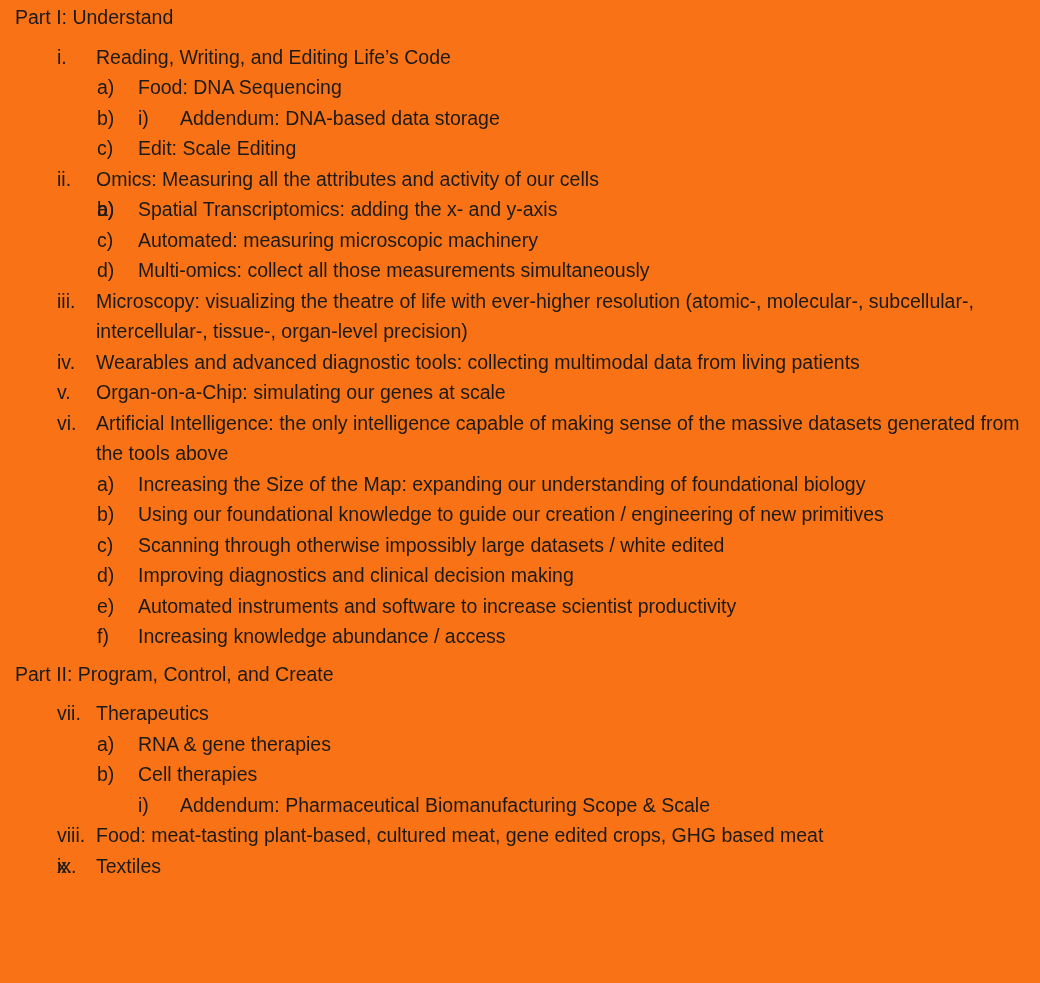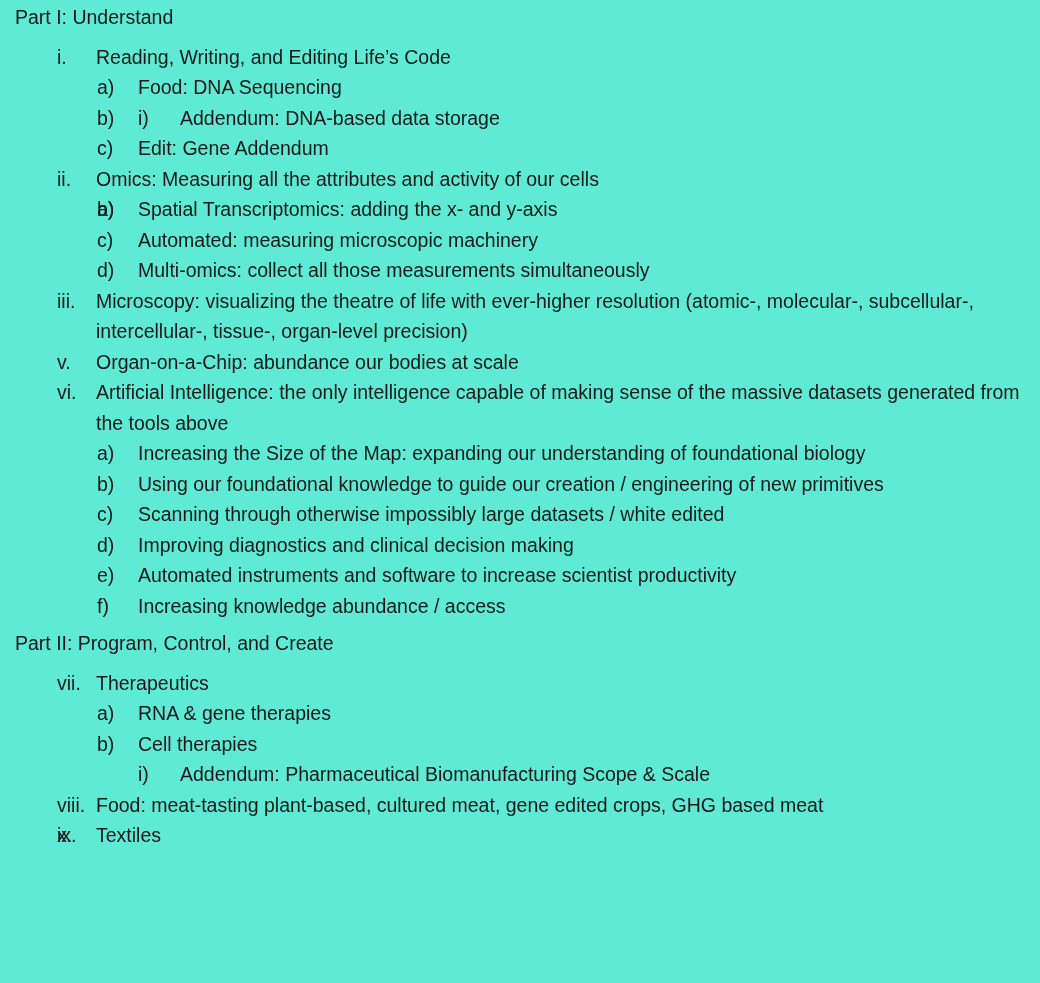--- a/index.html
+++ b/index.html
@@ -1,21 +1,21 @@
 <!DOCTYPE html>
 <html><head>
 <meta charset="utf-8">
 <style>
   html, body { margin: 0; padding: 0; background: #ffffff; }
   .doc {
     width: 1040px;
     height: 983px;
     box-sizing: border-box;
     overflow: hidden;
-    background: #5eead4;
+    background: #f97316;
     color: #1a1a1a;
     font-family: "Liberation Sans", "DejaVu Sans", sans-serif;
     font-size: 19.5px;
     line-height: 30.5px;
     padding-right: 12px;
   }
   .part-heading { margin: 7px 0 9px 15px; }
   .part-heading.first { margin-top: 2px; }
   .li { position: relative; }
   .li .marker { position: absolute; top: 0; }
@@ -31,28 +31,29 @@
 
 <div class="doc">
 
   <div class="part-heading first">Part I: Understand</div>
 
   <div class="list">
     <div class="li lvl1"><span class="marker">i.</span><span class="text">Reading, Writing, and Editing Life’s Code</span></div>
     <div class="li lvl2"><span class="marker">a)</span><span class="text">Food: DNA Sequencing</span></div>
     <div class="li lvl2"><span class="marker">b)</span></div>
     <div class="li lvl3"><span class="marker">i)</span><span class="text">Addendum: DNA-based data storage</span></div>
-    <div class="li lvl2"><span class="marker">c)</span><span class="text">Edit: Gene Addendum</span></div>
+    <div class="li lvl2"><span class="marker">c)</span><span class="text">Edit: Scale Editing</span></div>
     <div class="li lvl1"><span class="marker">ii.</span><span class="text">Omics: Measuring all the attributes and activity of our cells</span></div>
     <div class="li lvl2"><span class="marker">a)</span></div>
     <div class="li lvl2"><span class="marker">b)</span><span class="text">Spatial Transcriptomics: adding the x- and y-axis</span></div>
     <div class="li lvl2"><span class="marker">c)</span><span class="text">Automated: measuring microscopic machinery</span></div>
     <div class="li lvl2"><span class="marker">d)</span><span class="text">Multi-omics: collect all those measurements simultaneously</span></div>
     <div class="li lvl1"><span class="marker">iii.</span><span class="text">Microscopy: visualizing the theatre of life with ever-higher resolution (atomic-, molecular-, subcellular-, intercellular-, tissue-, organ-level precision)</span></div>
-    <div class="li lvl1"><span class="marker">v.</span><span class="text">Organ-on-a-Chip: abundance our bodies at scale</span></div>
+    <div class="li lvl1"><span class="marker">iv.</span><span class="text">Wearables and advanced diagnostic tools: collecting multimodal data from living patients</span></div>
+    <div class="li lvl1"><span class="marker">v.</span><span class="text">Organ-on-a-Chip: simulating our genes at scale</span></div>
     <div class="li lvl1"><span class="marker">vi.</span><span class="text">Artificial Intelligence: the only intelligence capable of making sense of the massive datasets generated from the tools above</span></div>
     <div class="li lvl2"><span class="marker">a)</span><span class="text">Increasing the Size of the Map: expanding our understanding of foundational biology</span></div>
     <div class="li lvl2"><span class="marker">b)</span><span class="text">Using our foundational knowledge to guide our creation / engineering of new primitives</span></div>
     <div class="li lvl2"><span class="marker">c)</span><span class="text">Scanning through otherwise impossibly large datasets / white edited</span></div>
     <div class="li lvl2"><span class="marker">d)</span><span class="text">Improving diagnostics and clinical decision making</span></div>
     <div class="li lvl2"><span class="marker">e)</span><span class="text">Automated instruments and software to increase scientist productivity</span></div>
     <div class="li lvl2"><span class="marker">f)</span><span class="text">Increasing knowledge abundance / access</span></div>
   </div>
 
   <div class="part-heading">Part II: Program, Control, and Create</div>

